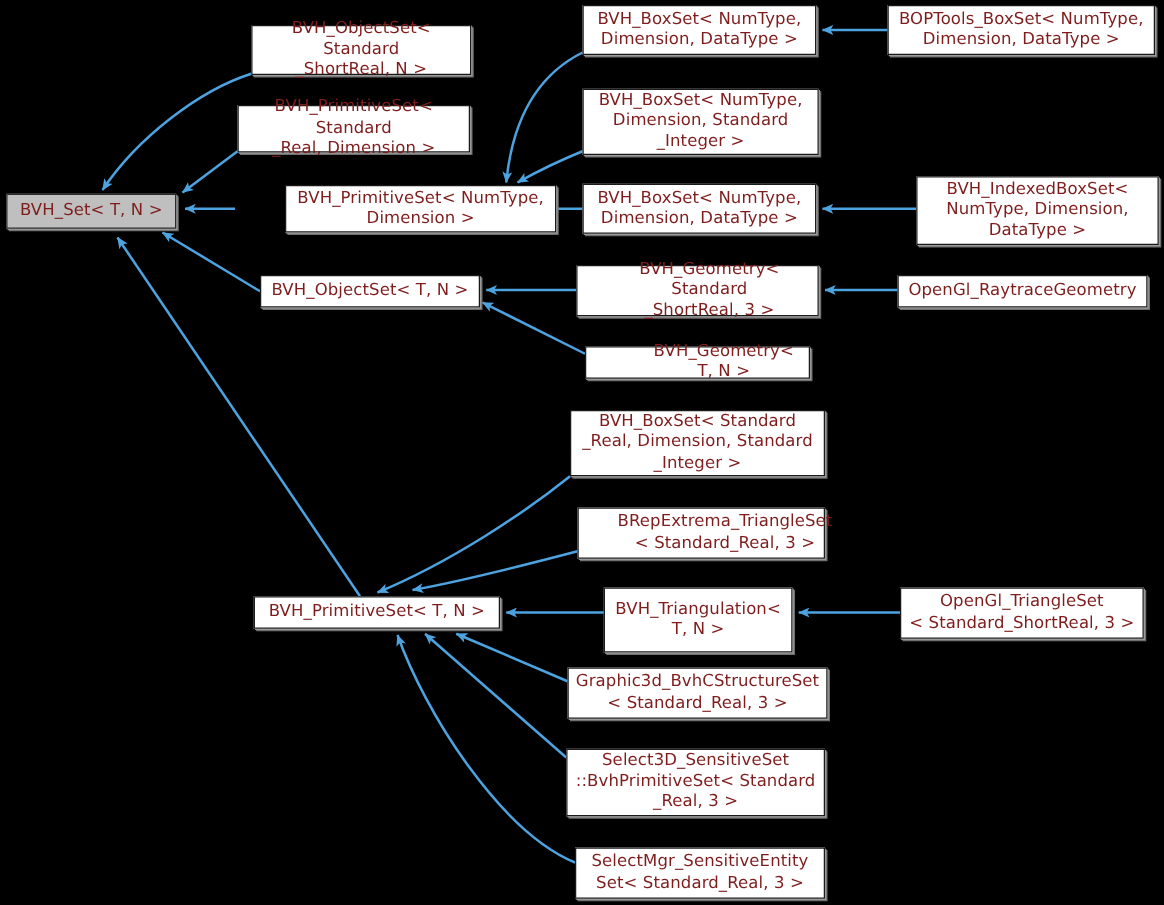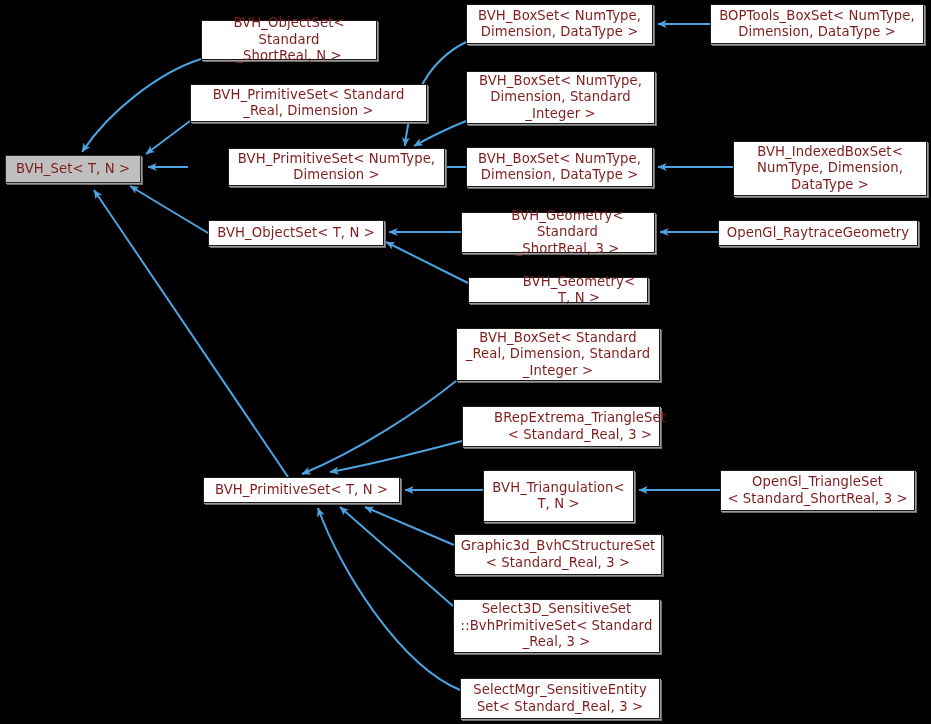--- a/index.html
+++ b/index.html
@@ -61,21 +61,21 @@
         <path d="M 454,545 L 365,507" fill="none" stroke="#4da3e0" stroke-width="2" marker-end="url(#arrowhead)"></path>
         <path d="M 453,606 L 340,507" fill="none" stroke="#4da3e0" stroke-width="2" marker-end="url(#arrowhead)"></path>
         <path d="M 460,690 C 400,665 340,570 318,508" fill="none" stroke="#4da3e0" stroke-width="2" marker-end="url(#arrowhead)"></path>
         <path d="M 720,490 L 639,490" fill="none" stroke="#4da3e0" stroke-width="2" marker-end="url(#arrowhead)"></path>
       </g>
   </svg>
   <div id="node-layer">
       <div class="node current" style="left: 5px; top: 155px; width: 136px; height: 28px;">BVH_Set&lt; T, N &gt;</div>
       <div class="node" style="left: 201px; top: 20px; width: 176px; height: 40px;">BVH_ObjectSet&lt; Standard
 _ShortReal, N &gt;</div>
-      <div class="node" style="left: 190px; top: 84px; width: 237px; height: 38px;">BVH_PrimitiveSet&lt; Standard
+      <div class="node" style="left: 190px; top: 84px; width: 186px; height: 38px;">BVH_PrimitiveSet&lt; Standard
 _Real, Dimension &gt;</div>
       <div class="node" style="left: 188px; top: 148px; width: 217px; height: 38px; margin-left: 40px;">BVH_PrimitiveSet&lt; NumType,
  Dimension &gt;</div>
       <div class="node" style="left: 208px; top: 220px; width: 176px; height: 26px;">BVH_ObjectSet&lt; T, N &gt;</div>
       <div class="node" style="left: 203px; top: 477px; width: 197px; height: 26px;">BVH_PrimitiveSet&lt; T, N &gt;</div>
       <div class="node" style="left: 466px; top: 4px; width: 187px; height: 40px;">BVH_BoxSet&lt; NumType,
  Dimension, DataType &gt;</div>
       <div class="node" style="left: 466px; top: 71px; width: 189px; height: 53px;">BVH_BoxSet&lt; NumType,
  Dimension, Standard
 _Integer &gt;</div>

